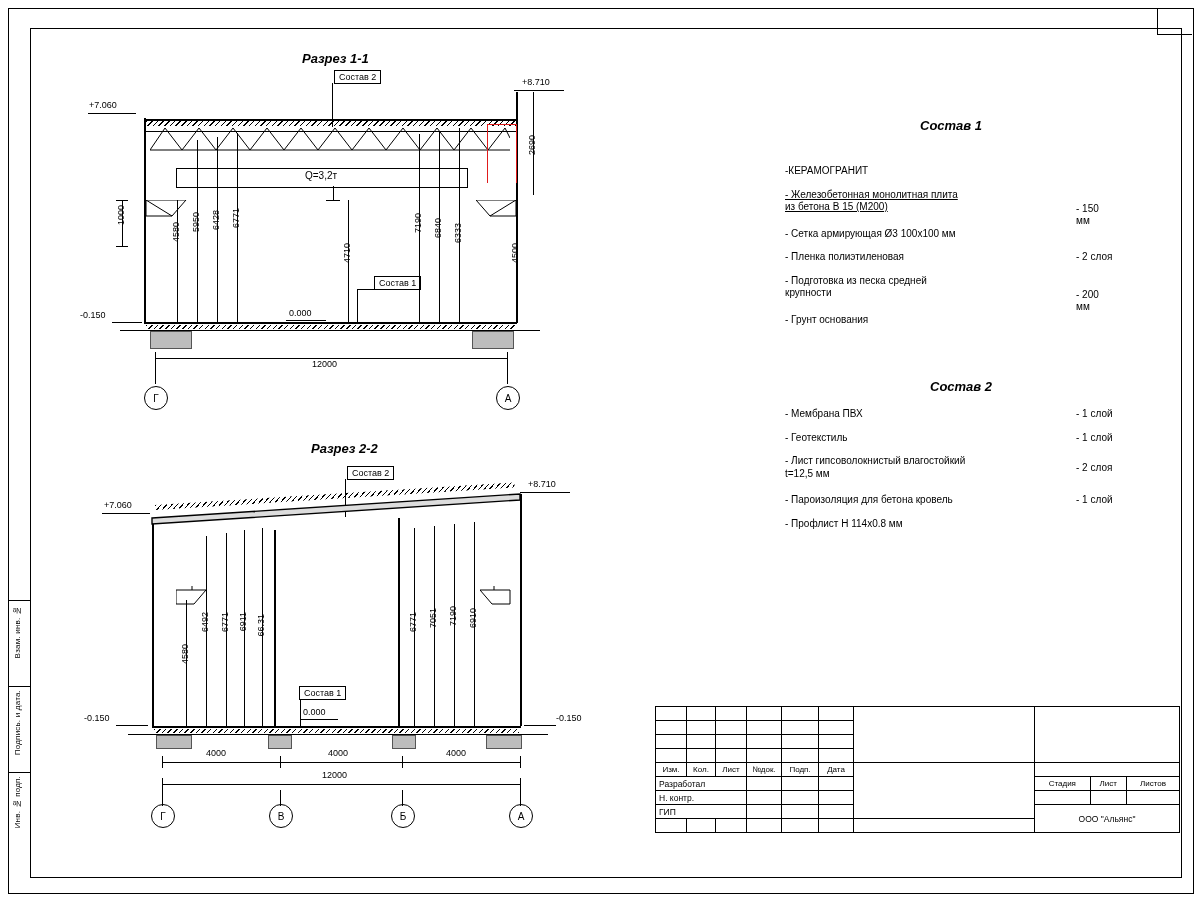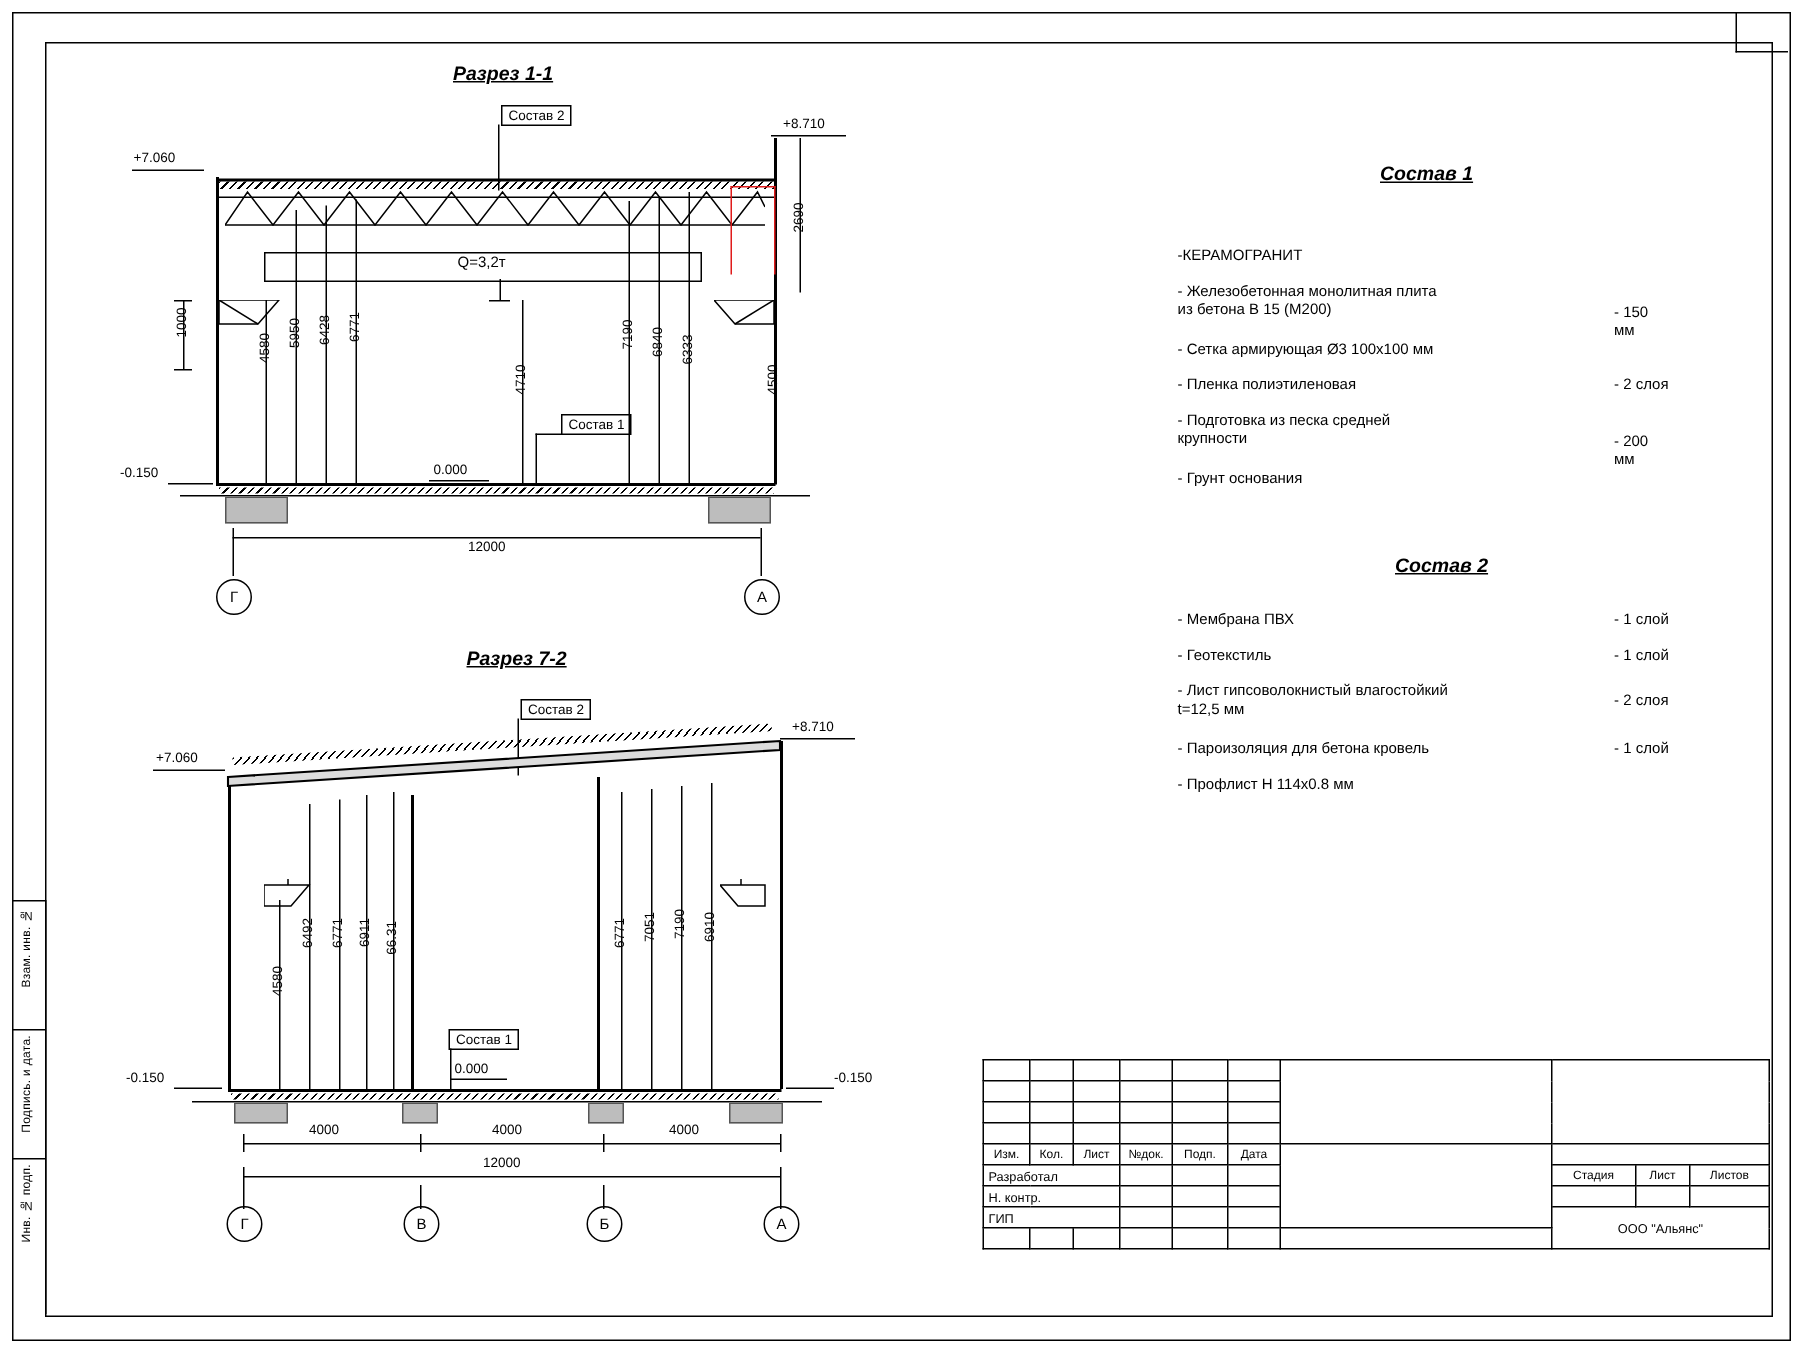--- a/index.html
+++ b/index.html
@@ -13,21 +13,21 @@
   .frame-outer{position:absolute;left:8px;top:8px;width:1184px;height:884px;border:1px solid #000;}
   .frame-inner{position:absolute;left:30px;top:28px;width:1150px;height:848px;border:1.4px solid #000;}
   .left-col{position:absolute;left:8px;top:600px;width:22px;height:276px;border-right:1.4px solid #000;}
   .lc-line{position:absolute;left:8px;width:22px;border-top:1px solid #000;}
   .vtext{
     position:absolute;writing-mode:vertical-rl;transform:rotate(180deg);
     font-size:8px;white-space:nowrap;letter-spacing:0.2px;
   }
   .corner-notch{position:absolute;right:8px;top:8px;width:34px;height:26px;border-left:1px solid #000;border-bottom:1px solid #000;}
 
-  .ttl{font-style:italic;font-weight:bold;text-decoration:underline;font-size:13px;}
+  .ttl{font-style:italic;font-weight:bold;font-size:13px;margin-top:10px;}
 
   
   .hline{position:absolute;border-top:1px solid #000;}
   .vline{position:absolute;border-left:1px solid #000;}
   .thick{border-top-width:2px;}
   .vthick{border-left-width:2px;}
   .dim{position:absolute;font-size:9px;}
   .rot{position:absolute;writing-mode:vertical-rl;transform:rotate(180deg);font-size:9px;}
   .circ{position:absolute;width:22px;height:22px;border:1px solid #000;border-radius:50%;
         display:flex;align-items:center;justify-content:center;font-size:10px;}
@@ -148,21 +148,21 @@
   <div class="hline" style="left:155px;top:358px;width:352px;"></div>
   <div class="vline" style="left:155px;top:352px;height:12px;"></div>
   <div class="vline" style="left:507px;top:352px;height:12px;"></div>
   <div class="dim" style="left:312px;top:359px;">12000</div>
 
   <div class="vline" style="left:155px;top:364px;height:20px;"></div>
   <div class="vline" style="left:507px;top:364px;height:20px;"></div>
   <div class="circ" style="left:144px;top:386px;">Г</div>
   <div class="circ" style="left:496px;top:386px;">А</div>
 
-  <div class="ttl" style="position:absolute;left:311px;top:431px;">Разрез 7-2</div>
+  <div class="ttl" style="position:absolute;left:311px;top:431px;">Разрез 2-2</div>
 
   <div class="boxlbl" style="left:347px;top:466px;">Состав 2</div>
   <div class="vline" style="left:345px;top:479px;height:38px;"></div>
 
   <div class="dim" style="left:528px;top:479px;">+8.710</div>
   <div class="hline" style="left:520px;top:492px;width:50px;"></div>
   <div class="dim" style="left:104px;top:500px;">+7.060</div>
   <div class="hline" style="left:102px;top:513px;width:48px;"></div>
   <div class="dim" style="left:84px;top:713px;">-0.150</div>
   <div class="hline" style="left:116px;top:725px;width:32px;"></div>
@@ -240,21 +240,21 @@
   <div class="vline" style="left:402px;top:790px;height:16px;"></div>
   <div class="vline" style="left:520px;top:790px;height:16px;"></div>
   <div class="circ" style="left:151px;top:804px;">Г</div>
   <div class="circ" style="left:269px;top:804px;">В</div>
   <div class="circ" style="left:391px;top:804px;">Б</div>
   <div class="circ" style="left:509px;top:804px;">А</div>
 
   <div class="ttl" style="position:absolute;left:920px;top:108px;">Состав 1</div>
   <div class="spec" style="left:785px;top:165px;width:330px;">
     <div class="row"><span style="white-space:pre-line">-КЕРАМОГРАНИТ</span><span class="val"></span></div>
-    <div class="row" style="margin-bottom:14px;"><span style="white-space:pre-line">- Железобетонная  монолитная плита
+    <div class="row" style="margin-bottom:14px;text-decoration:underline;"><span style="white-space:pre-line">- Железобетонная  монолитная плита
    из бетона В 15 (М200)</span><span class="val" style="top:14px;">- 150 мм</span></div>
     <div class="row"><span style="white-space:pre-line">- Сетка армирующая Ø3 100х100 мм</span><span class="val"></span></div>
     <div class="row"><span style="white-space:pre-line">- Пленка полиэтиленовая</span><span class="val">-  2 слоя</span></div>
     <div class="row" style="margin-bottom:14px;"><span style="white-space:pre-line">- Подготовка из песка средней
    крупности</span><span class="val" style="top:14px;">- 200 мм</span></div>
     <div class="row"><span style="white-space:pre-line">- Грунт основания</span><span class="val"></span></div>
   </div>
 
   <div class="ttl" style="position:absolute;left:930px;top:369px;">Состав 2</div>
   <div class="spec" style="left:785px;top:408px;width:330px;">

